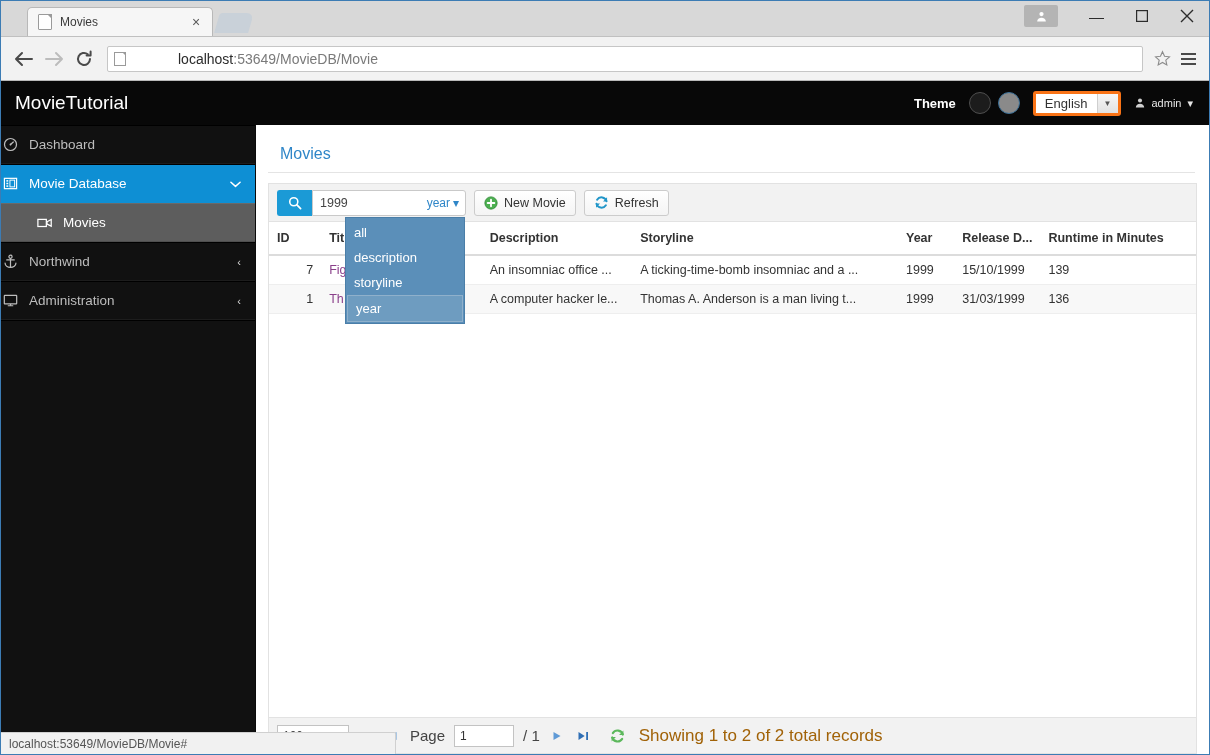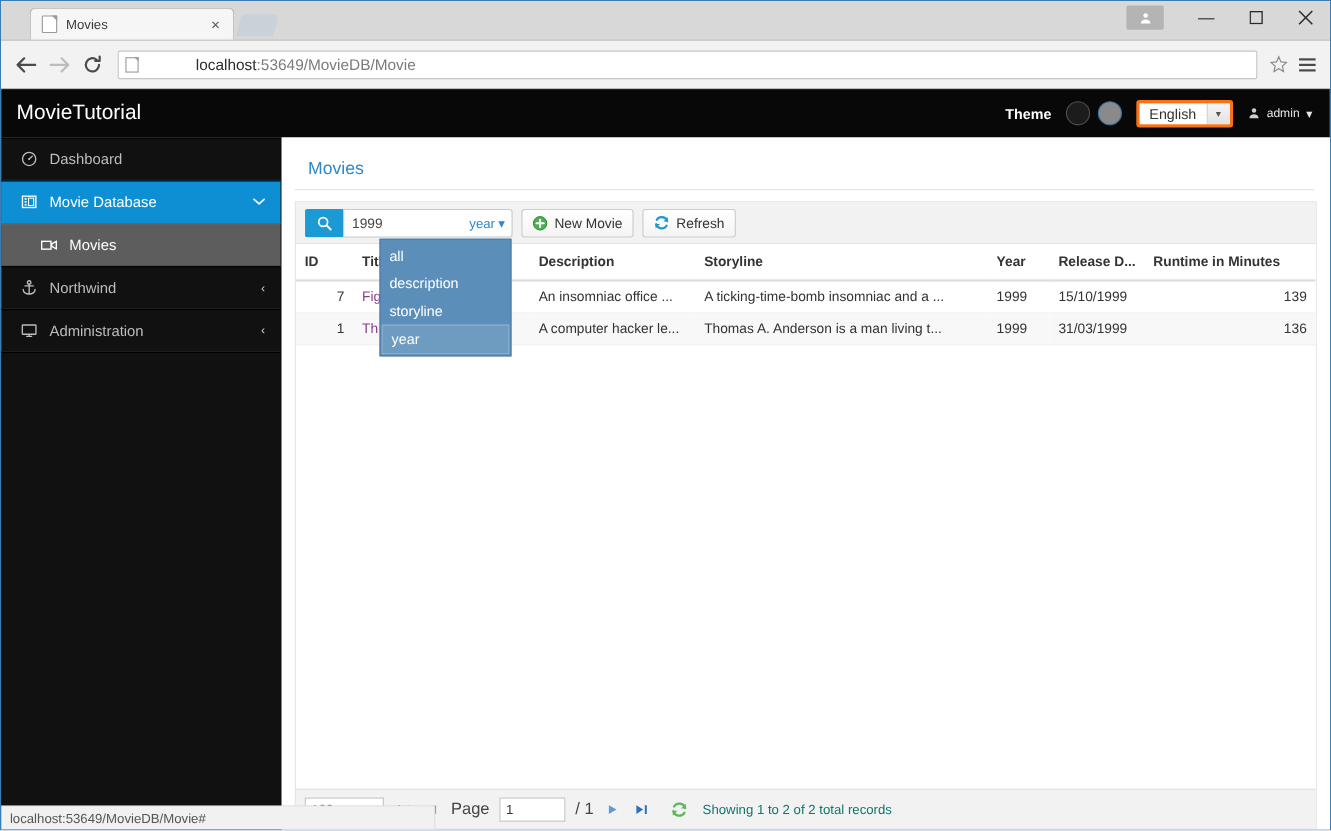--- a/index.html
+++ b/index.html
@@ -186,21 +186,21 @@
   .search-box input::placeholder { color:#9a9a9a; }
   .search-box .sbtn {
     width:40px; background: linear-gradient(#fafafa,#ececec);
     border-left:1px solid #d5d5d5;
     display:flex; align-items:center; justify-content:center;
     cursor:pointer;
   }
   .nav { display:flex; flex-direction:column; }
   .navitem {
     height: 39px; display:flex; align-items:center;
-    padding: 0 14px 0 18px;
+    padding: 0 14px 0 2px;
     color:#bdbdbd; font-size:13.5px;
     border-bottom:1px solid #1d1d1d;
     border-top:1px solid #000;
     cursor:pointer;
     position:relative;
   }
   .navitem .nicon { width:26px; flex:0 0 26px; display:flex; align-items:center; }
   .navitem .nlabel { flex:1 1 auto; }
   .navitem .ncaret { font-size:11px; color:#d6d6d6; }
   .navitem.active { background:#0e8fd4; color:#ffffff; border-bottom-color:#0e8fd4; }
@@ -270,21 +270,21 @@
   table.grid-tbl th {
     text-align:left; font-size:12.5px; color:#333; font-weight:bold;
     padding: 9px 8px; border-bottom:2px solid #dcdcdc;
     background:#ffffff; white-space:nowrap; overflow:hidden;
   }
   table.grid-tbl td {
     font-size:12.5px; color:#333; padding: 7px 8px;
     border-bottom:1px solid #eeeeee; white-space:nowrap; overflow:hidden; text-overflow:ellipsis;
   }
   table.grid-tbl tr.alt td { background:#f8f8f8; }
-  td.num, th.num { text-align:right; }
+  td.num, th.num { text-align:left; }
   td.idcell { text-align:right; color:#6b3fa0; }
   td.titlecell a { color:#8a3f8a; text-decoration:none; }
 
   .grid-footer {
     height: 36px; background:#f2f2f2; border-top:1px solid #e2e2e2;
     display:flex; align-items:center; padding: 0 8px; gap:9px;
     flex: 0 0 36px;
   }
   .pgsize {
     width:72px; height:22px; border:1px solid #c3c3c3; background:#fff;
@@ -294,21 +294,21 @@
   .pgsize .cv { font-size:8px; color:#444; }
   .pgbtn { width:17px; display:flex; align-items:center; justify-content:center; cursor:pointer; font-size:12px; color:#2f6fb5; }
   .pgbtn.dim { color:#5f9ad6; }
   .pglabel { font-size:15px; color:#444; }
   .pginput {
     width:60px; height:22px; border:1px solid #c3c3c3; background:#fff;
     font-size:12px; color:#333; padding: 0 5px; outline:none;
     font-family:"Liberation Sans", sans-serif;
   }
   .refresh-ic { margin: 0 4px 0 8px; display:flex; align-items:center; cursor:pointer; }
-  .showing { font-size:12px; color:#0f766e; }
+  .showing { font-size:17px; color:#a16207; }
 
   
   .statusbar {
     position:absolute; left:0; bottom:0;
     height:22px; min-width: 395px;
     background:#f1f1f1; border:1px solid #d0d0d0; border-left:none; border-bottom:none;
     display:flex; align-items:center; padding: 0 8px;
     font-size:12px; color:#555; z-index:60;
     border-radius: 0 2px 0 0;
   }

